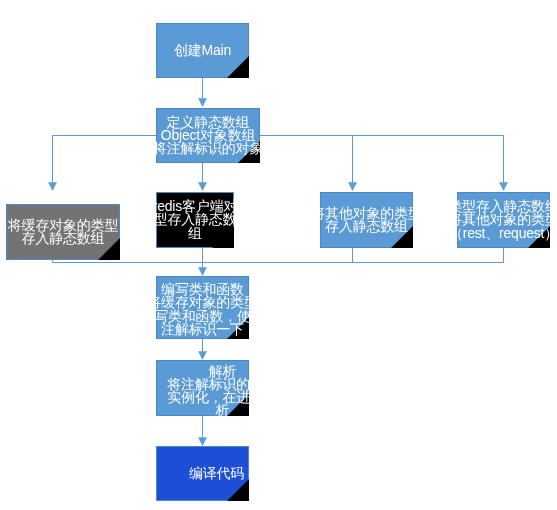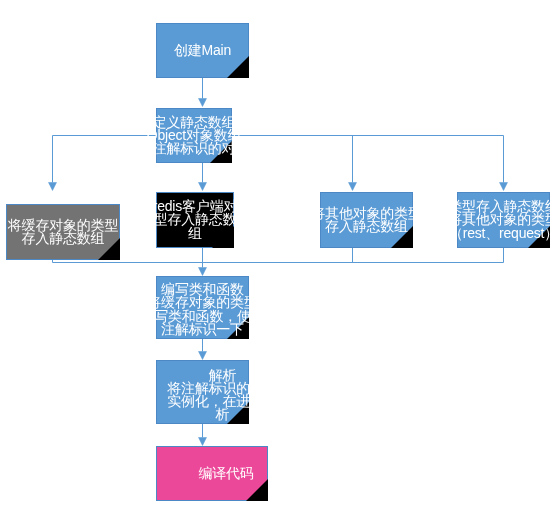--- a/index.html
+++ b/index.html
@@ -47,21 +47,21 @@
       <path class="edge" d="M202.5 416 L202.5 437.5" stroke="#5B9BD5"></path>
       <path class="head" d="M198.5 437.5 L206.5 437.5 L202.5 445.5 Z" fill="#5B9BD5" stroke="#5B9BD5"></path>
   </svg>
 
     <div class="node" style="left: 156px; top: 23px; width: 93px; height: 55px; background: rgb(91, 155, 213); border-color: rgb(76, 136, 197); color: rgb(255, 255, 255);">
       <span class="lbl">
         <span class="ln">创建Main</span>
       </span>
       <i class="tri" style="background-image: linear-gradient(to right bottom, rgba(0, 0, 0, 0) 0px, rgba(0, 0, 0, 0) calc(50% - 0.4px), rgb(0, 0, 0) calc(50% + 0.4px), rgb(0, 0, 0) 100%);"></i>
     </div>
-    <div class="node" style="left: 156px; top: 108px; width: 76px; height: 55px; background: rgb(91, 155, 213); border-color: rgb(76, 136, 197); color: rgb(255, 255, 255);">
+    <div class="node" style="left: 156px; top: 108px; width: 104px; height: 55px; background: rgb(91, 155, 213); border-color: rgb(76, 136, 197); color: rgb(255, 255, 255);">
       <span class="lbl">
         <span class="ln">定义静态数组</span>
         <br>
         <span class="ln">Object对象数组</span>
         <br>
         <span class="ln">（将注解标识的对象）</span>
       </span>
       <i class="tri" style="background-image: linear-gradient(to right bottom, rgba(0, 0, 0, 0) 0px, rgba(0, 0, 0, 0) calc(50% - 0.4px), rgb(0, 0, 0) calc(50% + 0.4px), rgb(0, 0, 0) 100%);"></i>
     </div>
     <div class="node" style="left: 6px; top: 204px; width: 114px; height: 56px; background: #737373; border-color: rgb(76, 136, 197); color: rgb(255, 255, 255);">
@@ -105,32 +105,32 @@
         <span class="ln">编写类和函数</span>
         <br>
         <span class="ln">将缓存对象的类型</span>
         <br>
         <span class="ln">编写类和函数，使用</span>
         <br>
         <span class="ln">注解标识一下</span>
       </span>
       <i class="tri" style="background-image: linear-gradient(to right bottom, rgba(0, 0, 0, 0) 0px, rgba(0, 0, 0, 0) calc(50% - 0.4px), rgb(0, 0, 0) calc(50% + 0.4px), rgb(0, 0, 0) 100%);"></i>
     </div>
-    <div class="node" style="left: 156px; top: 360px; width: 93px; height: 64px; background: rgb(91, 155, 213); border-color: rgb(76, 136, 197); color: rgb(255, 255, 255); padding-left: 40px;">
+    <div class="node" style="left: 156px; top: 360px; width: 93px; height: 56px; background: rgb(91, 155, 213); border-color: rgb(76, 136, 197); color: rgb(255, 255, 255); padding-left: 40px;">
       <span class="lbl" style="transform:translateY(2.5px)">
         <span class="ln">解析</span>
         <br>
         <span class="ln">将注解标识的对象</span>
         <br>
         <span class="ln">实例化，在进行解</span>
         <br>
         <span class="ln">析</span>
       </span>
       <i class="tri" style="background-image: linear-gradient(to right bottom, rgba(0, 0, 0, 0) 0px, rgba(0, 0, 0, 0) calc(50% - 0.4px), rgb(0, 0, 0) calc(50% + 0.4px), rgb(0, 0, 0) 100%);"></i>
     </div>
-    <div class="node" style="left: 156px; top: 446px; width: 112px; height: 55px; background: #ec4899; border-color: rgb(76, 136, 197); color: rgb(255, 255, 255); padding-left: 28px;">
+    <div class="node" style="left: 156px; top: 446px; width: 93px; height: 55px; background: #1d4ed8; border-color: rgb(76, 136, 197); color: rgb(255, 255, 255); padding-left: 28px;">
       <span class="lbl">
         <span class="ln">编译代码</span>
       </span>
       <i class="tri" style="background-image: linear-gradient(to right bottom, rgba(0, 0, 0, 0) 0px, rgba(0, 0, 0, 0) calc(50% - 0.4px), rgb(0, 0, 0) calc(50% + 0.4px), rgb(0, 0, 0) 100%);"></i>
     </div>
 
 </div>
 
 </body></html>

